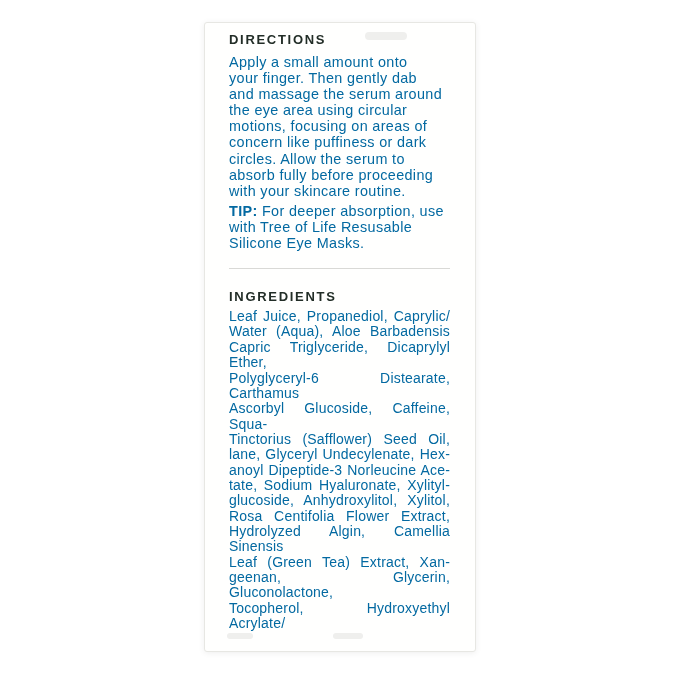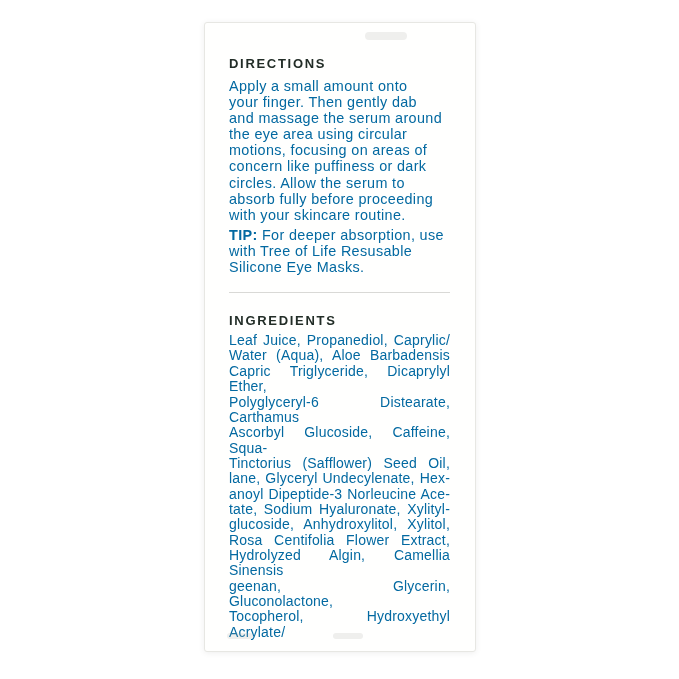--- a/index.html
+++ b/index.html
@@ -21,21 +21,21 @@
     position: absolute;
     left: 204px;
     top: 22px;
     width: 272px;
     height: 630px;
     box-sizing: border-box;
     background: #fffffe;
     border: 1px solid #e7e7e3;
     border-radius: 3px;
     box-shadow: 0 1px 6px rgba(0,0,0,0.07);
-    padding: 34px 25px 0 24px;
+    padding: 10px 25px 0 24px;
     color: #26312b;
   }
   .heading {
     margin: 0;
     font-size: 13px;
     font-weight: bold;
     line-height: 14px;
     letter-spacing: 1.7px;
     color: #222d27;
   }
@@ -119,20 +119,21 @@
           <div class="tline">Capric Triglyceride, Dicaprylyl Ether,</div>
           <div class="tline">Polyglyceryl-6 Distearate, Carthamus</div>
           <div class="tline">Ascorbyl Glucoside, Caffeine, Squa-</div>
           <div class="tline">Tinctorius (Safflower) Seed Oil,</div>
           <div class="tline">lane, Glyceryl Undecylenate, Hex-</div>
           <div class="tline">anoyl Dipeptide-3 Norleucine Ace-</div>
           <div class="tline">tate, Sodium Hyaluronate, Xylityl-</div>
           <div class="tline">glucoside, Anhydroxylitol, Xylitol,</div>
           <div class="tline">Rosa Centifolia Flower Extract,</div>
           <div class="tline">Hydrolyzed Algin, Camellia Sinensis</div>
+          <div class="tline">Leaf (Green Tea) Extract, Xan-</div>
           <div class="tline">geenan, Glycerin, Gluconolactone,</div>
           <div class="tline">Tocopherol, Hydroxyethyl Acrylate/</div>
         </div>
     </section>
 
     <div class="smudge smudge-top"></div>
     <div class="smudge smudge-bot-1"></div>
     <div class="smudge smudge-bot-2"></div>
   </div>
 </div>

